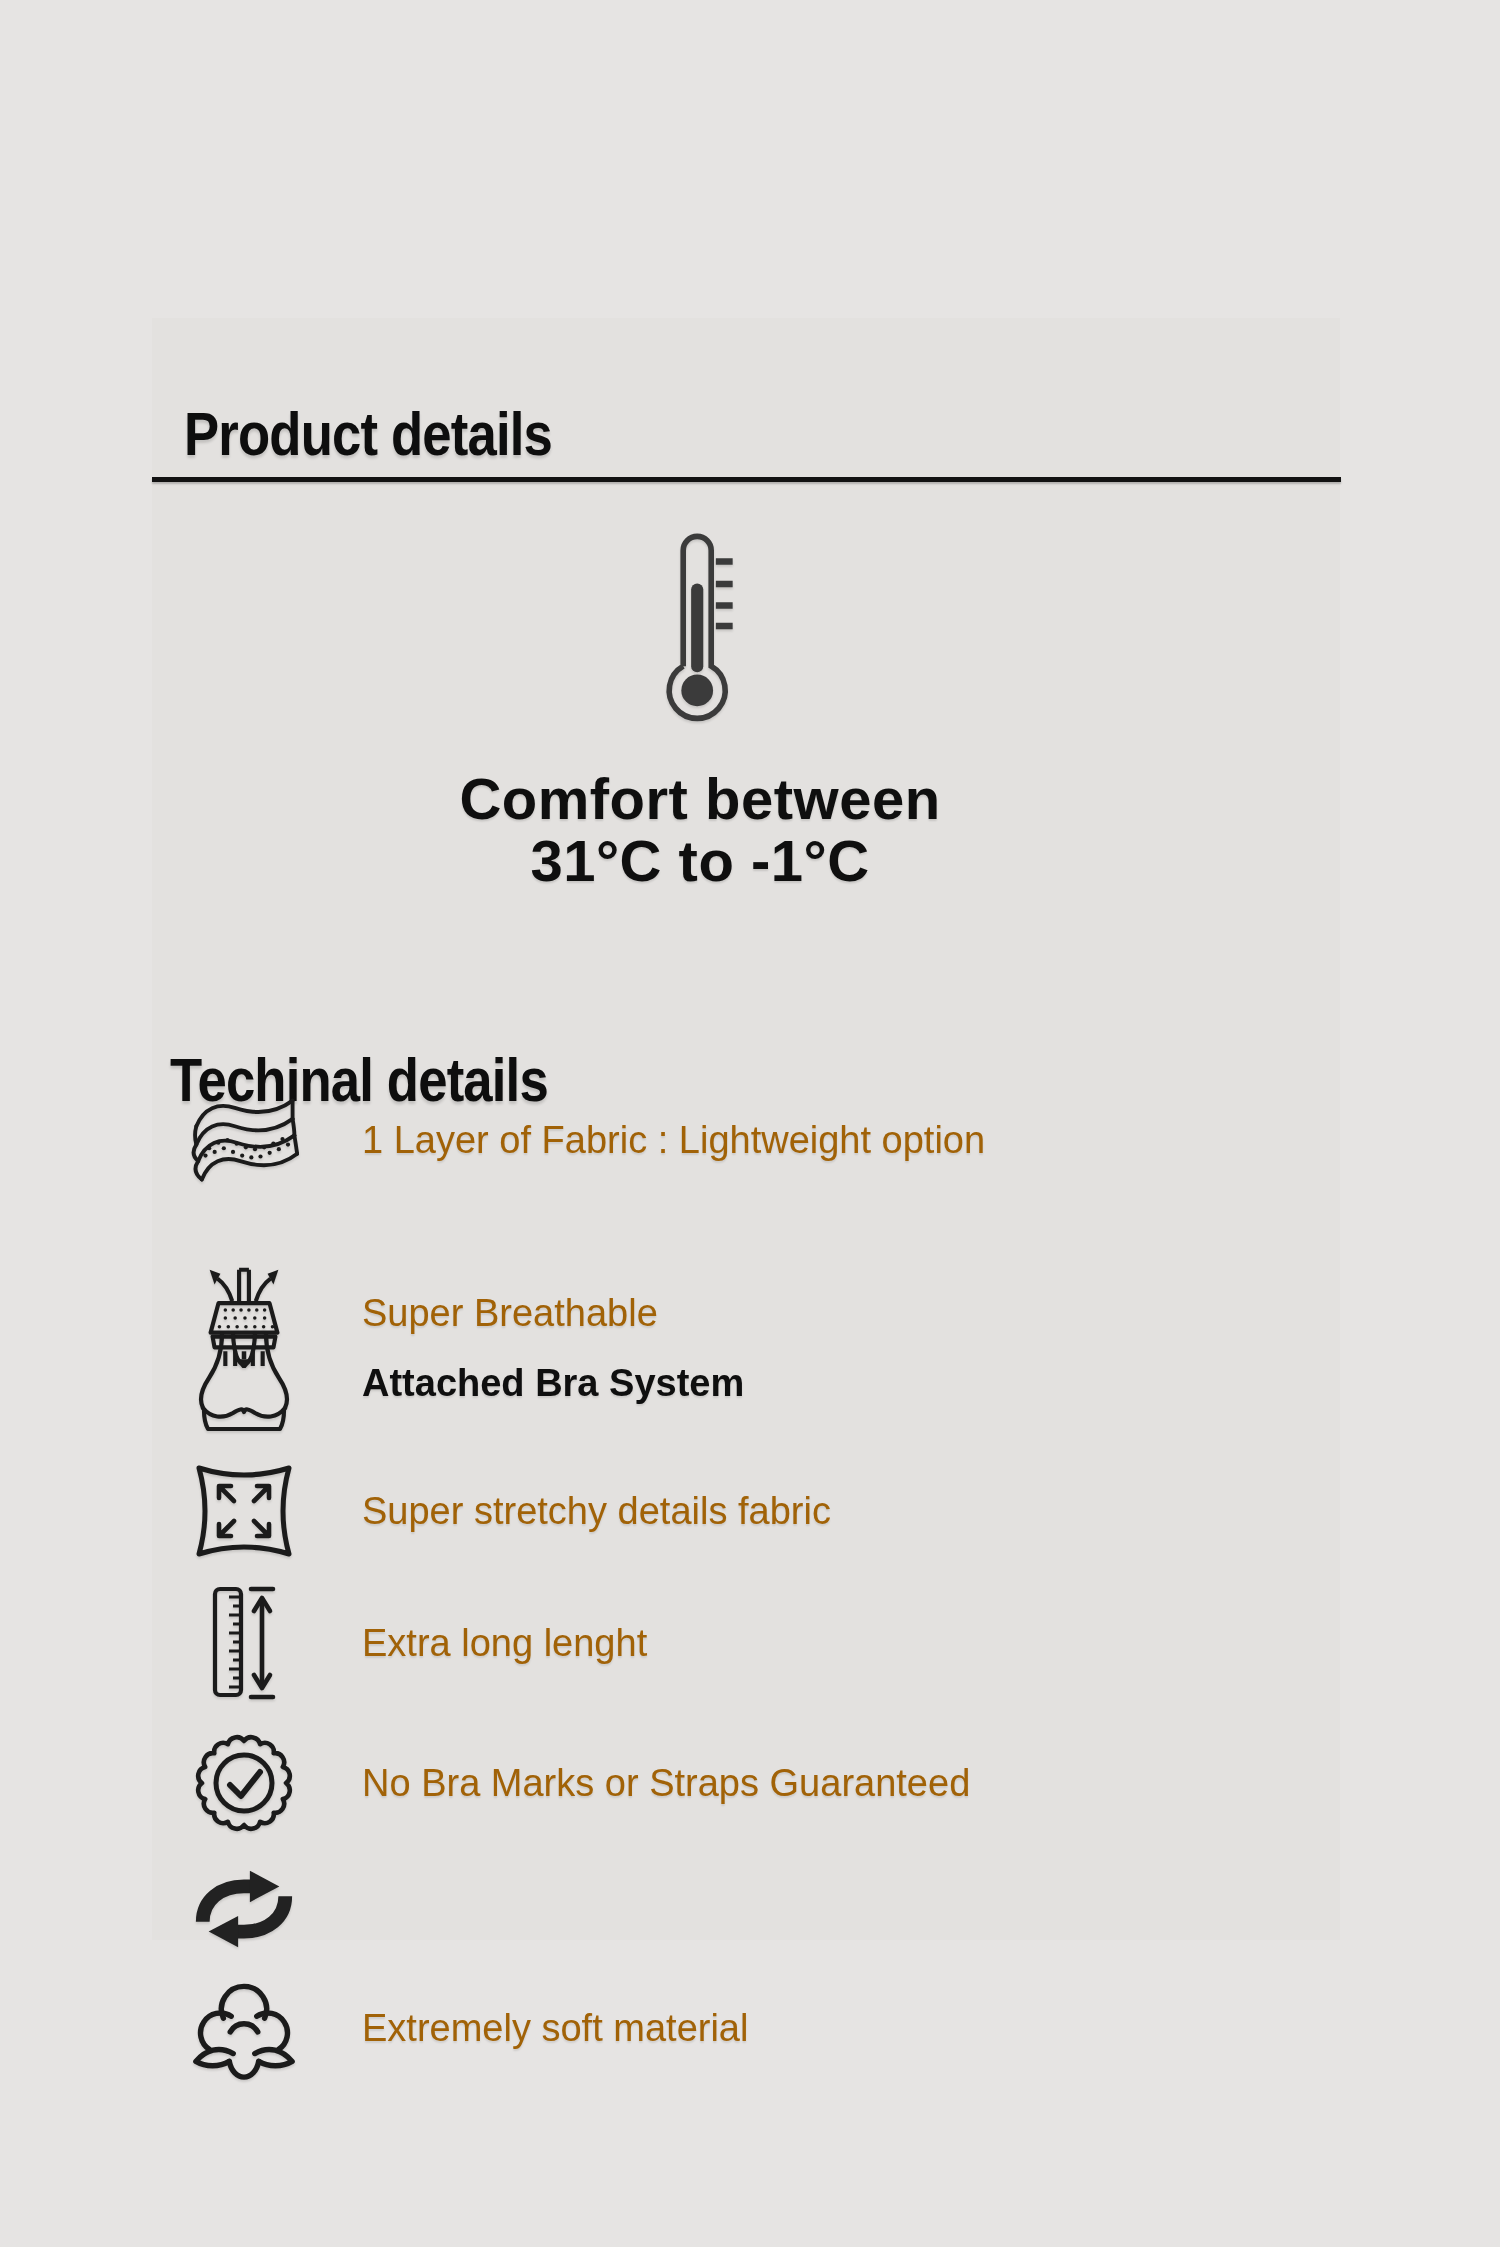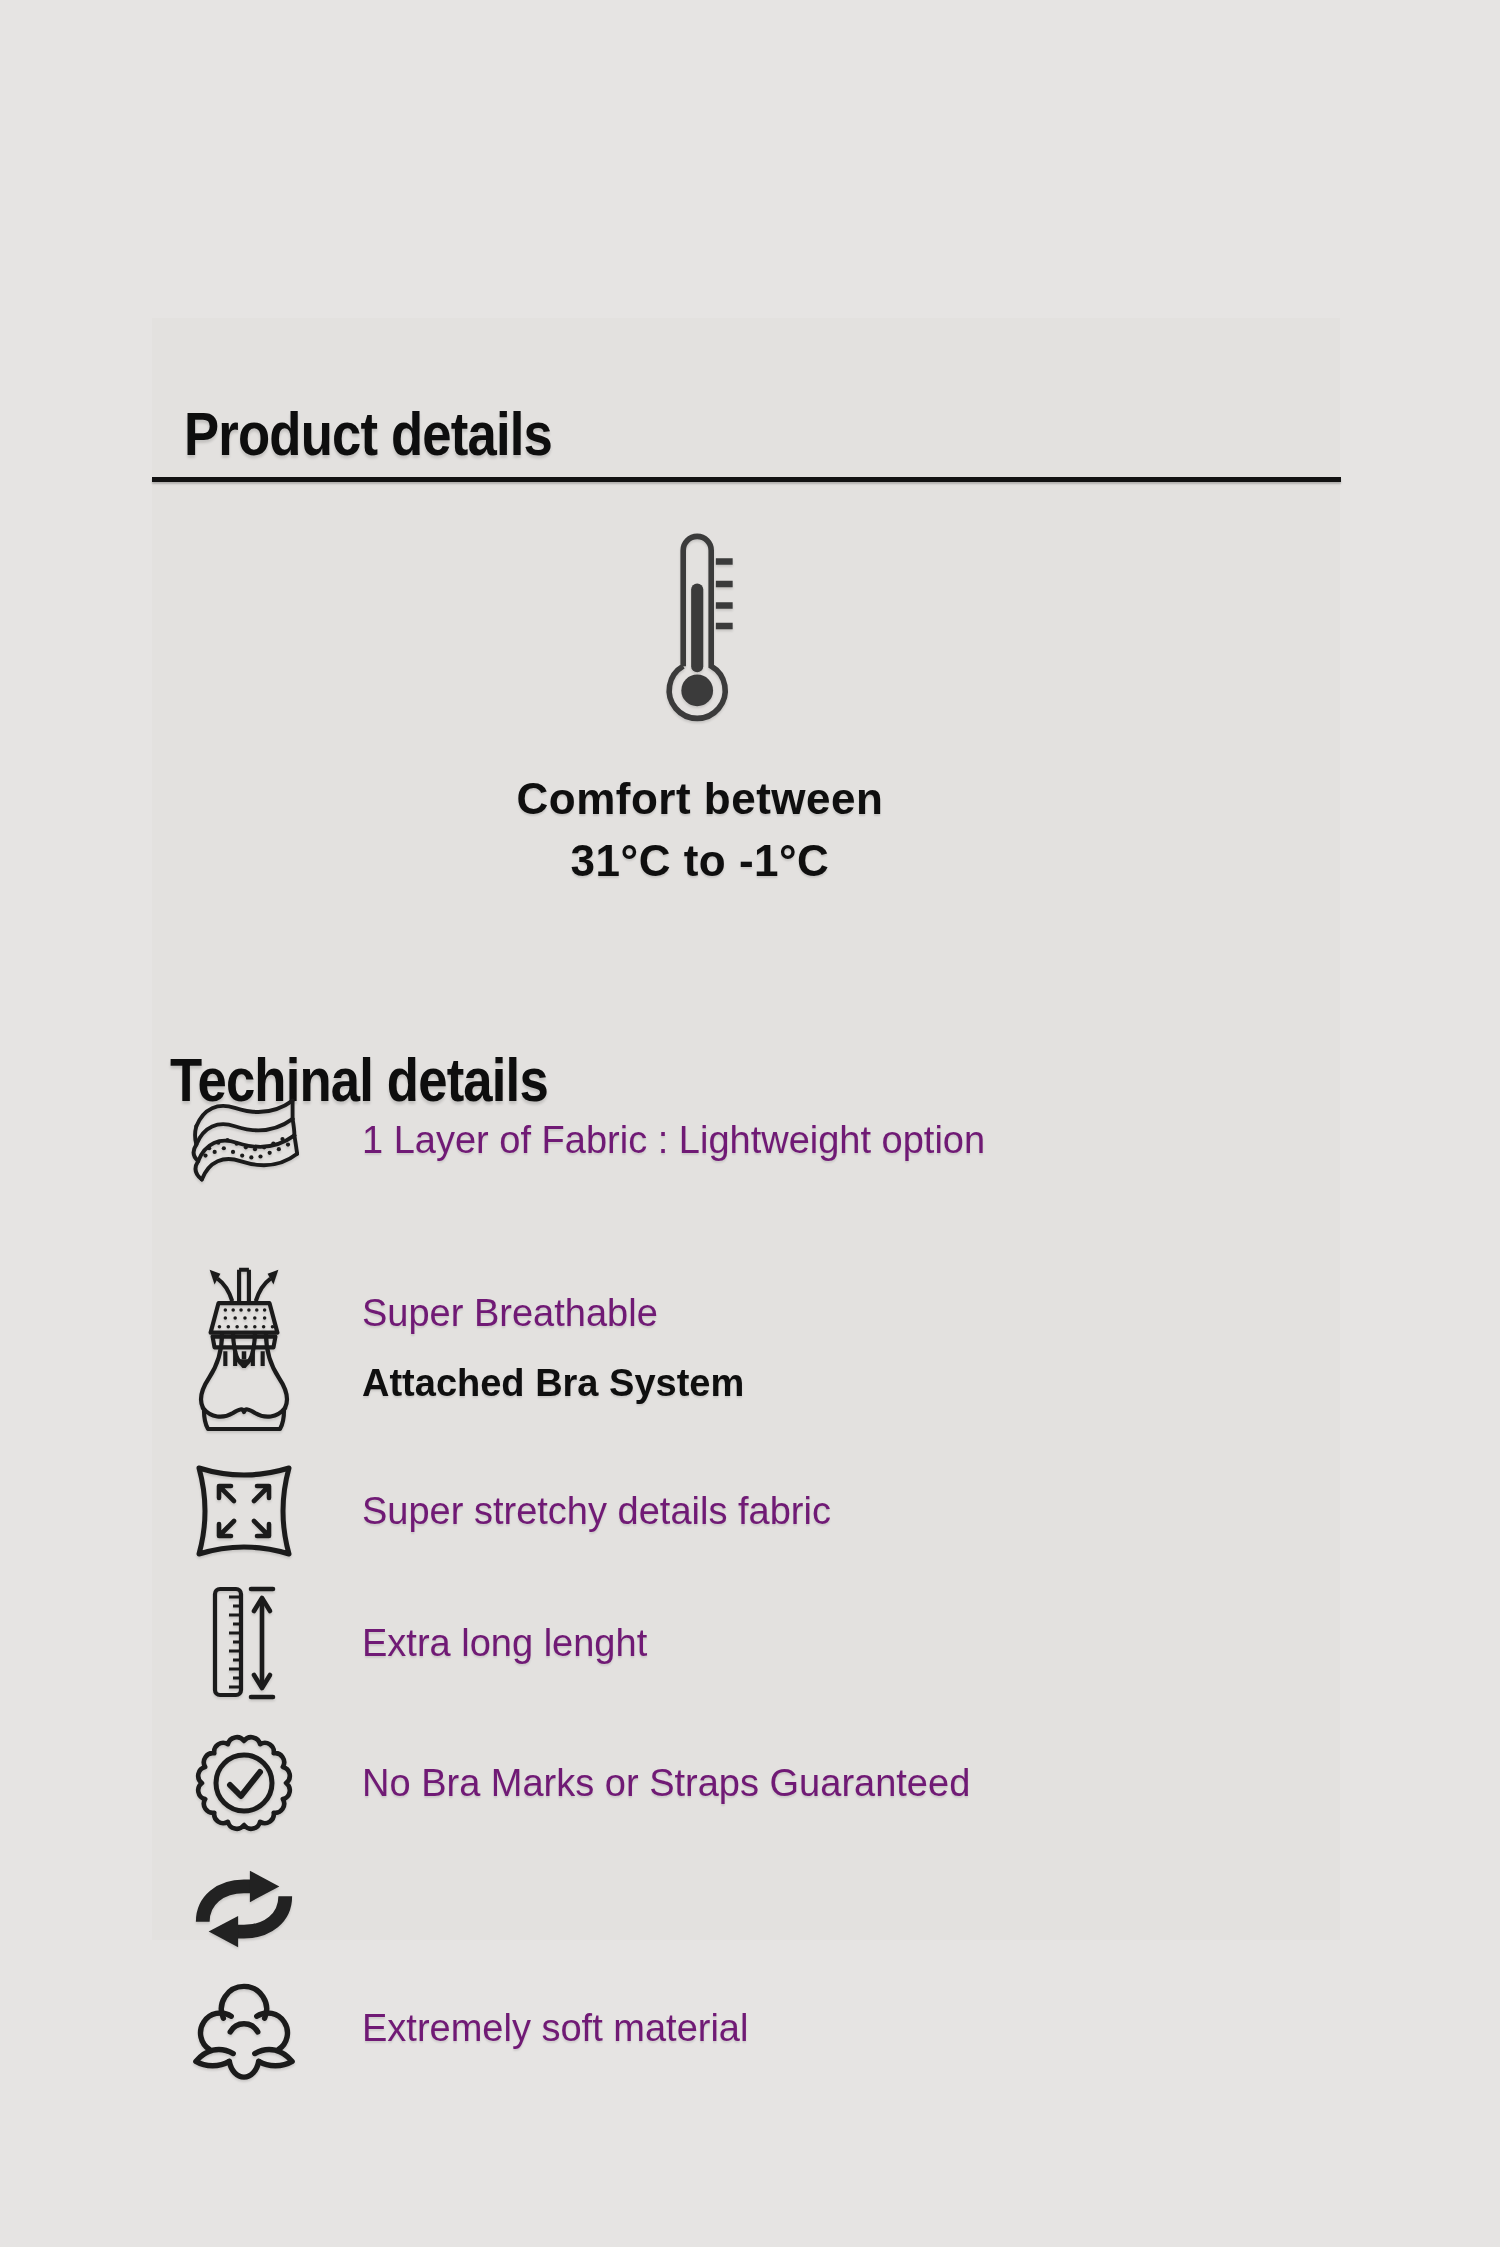--- a/index.html
+++ b/index.html
@@ -25,36 +25,36 @@
   .divider{
     position:absolute;left:152px;top:477px;width:1189px;height:5px;
     background:#121212;box-shadow:0 2px 2px rgba(0,0,0,.22);
   }
   .thermo-wrap{
     position:absolute;left:0;top:528px;width:1400px;
     display:flex;justify-content:center;
   }
   .comfort{
     position:absolute;left:0;top:768px;width:1400px;
-    text-align:center;font-weight:bold;font-size:44px;line-height:62px;
+    text-align:center;font-weight:bold;font-size:58px;line-height:62px;
     color:#0f0f0f;letter-spacing:.5px;
     text-shadow:0 2px 2px rgba(0,0,0,.12);
   }
   .feature-row{
     position:absolute;left:188px;height:110px;
     display:flex;align-items:center;
   }
   .icon-box{
     width:112px;height:110px;flex:none;
     display:flex;align-items:center;justify-content:center;
   }
   .icon-box svg{filter:drop-shadow(0 2px 1px rgba(0,0,0,.12));}
   .thermo-wrap svg{filter:drop-shadow(0 2px 1px rgba(0,0,0,.12));}
   .feature-label{
-    margin-left:62px;font-size:38px;color:#701a75;white-space:nowrap;
+    margin-left:62px;font-size:38px;color:#a16207;white-space:nowrap;
     text-shadow:0 2px 2px rgba(0,0,0,.10);
   }
   .feature-label.bold{font-weight:bold;color:#0f0f0f;text-align:right;}
 </style>
 </head>
 <body>
 
 <svg width="0" height="0" style="position:absolute" aria-hidden="true">
   <defs>
     <symbol id="sym-thermometer-icon" viewBox="0 0 90 210">

